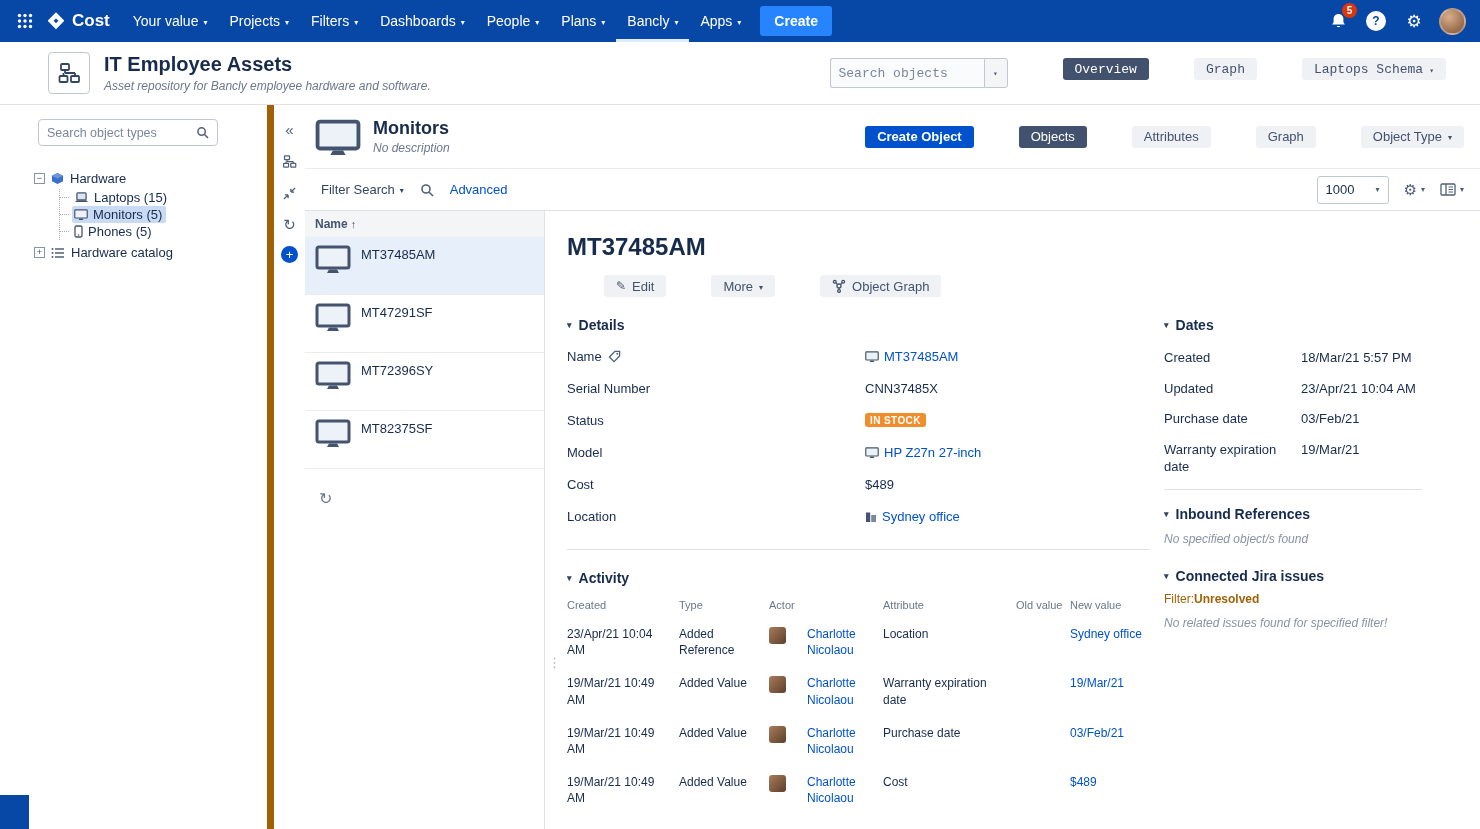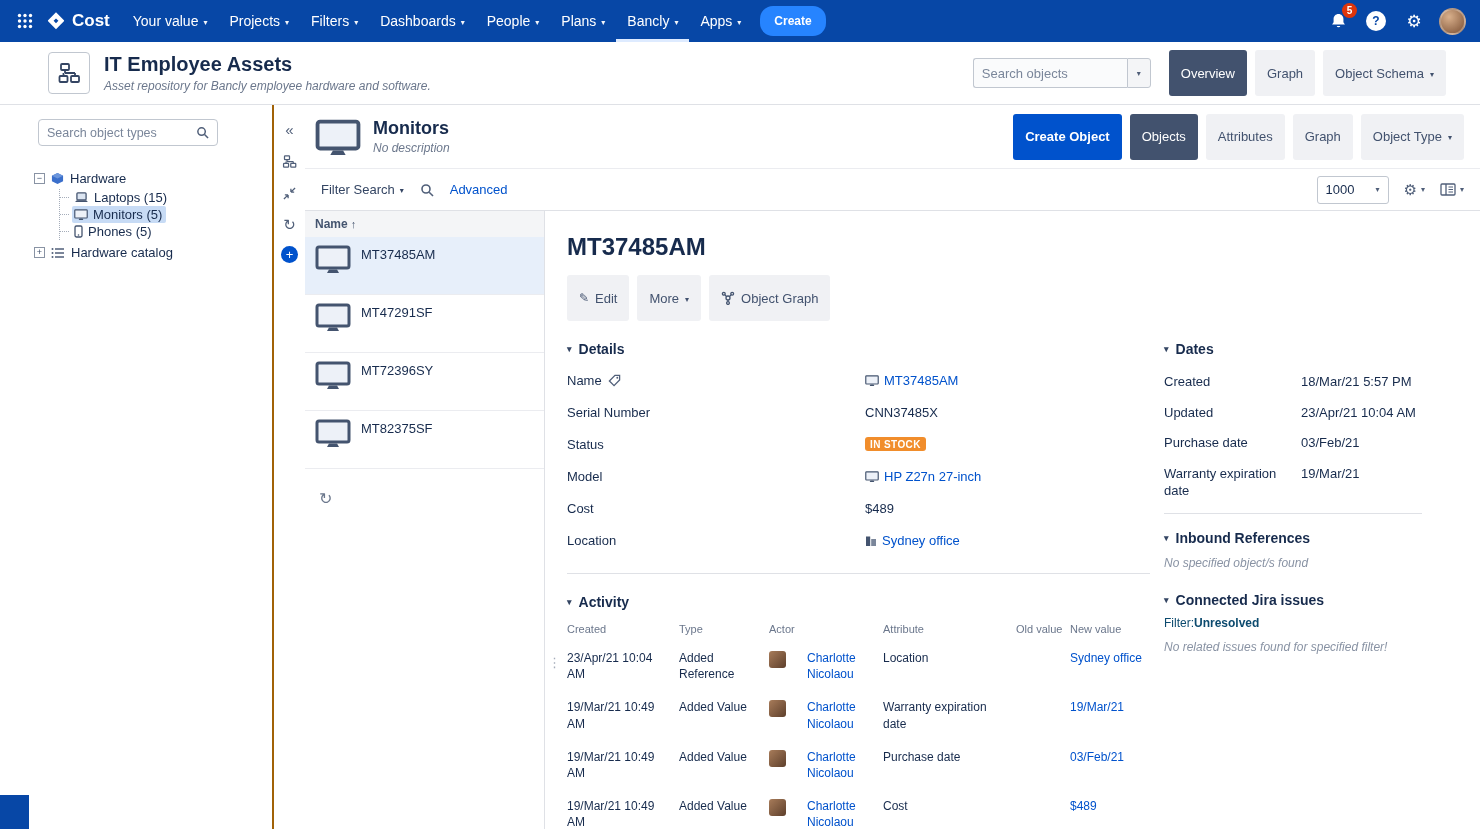--- a/index.html
+++ b/index.html
@@ -11,51 +11,51 @@
   .page { width:1480px; height:829px; display:flex; flex-direction:column; position:relative; background:#fff; }
 
   
   .topnav { height:42px; background:#0747A6; display:flex; align-items:center; padding:0 14px 0 10px; flex-shrink:0; }
   .appswitch { width:30px; height:30px; background:transparent; border:none; display:grid; place-items:center; }
   .brand { display:flex; align-items:center; gap:6px; color:#fff; font-weight:bold; font-size:17px; padding:0 12px 0 6px; cursor:pointer; }
   .nav-items { display:flex; height:42px; align-items:stretch; }
   .nav-item { background:none; border:none; color:#fff; font-size:14px; padding:0 11px; display:flex; align-items:center; gap:5px; }
   .nav-item .chev { font-size:8px; opacity:.95; margin-top:2px; }
   .nav-item.active { box-shadow: inset 0 -3px 0 0 #DEEBFF; }
-  .create-btn { margin-left:8px; background:#2684FF; color:#fff; border:none; border-radius:13px; height:30px; padding:0 14px; font-size:12px; font-weight:bold; }
+  .create-btn { margin-left:8px; background:#2684FF; color:#fff; border:none; border-radius:3px; height:30px; padding:0 14px; font-size:14px; font-weight:bold; }
   .nav-right { margin-left:auto; display:flex; align-items:center; gap:12px; }
   .nav-search { display:flex; align-items:center; gap:7px; border:1px solid rgba(255,255,255,.75); background:rgba(255,255,255,.12); border-radius:4px; height:29px; width:190px; padding:0 9px; }
   .nav-search input { background:transparent; border:none; outline:none; color:#fff; font-size:13px; width:100%; }
   .nav-search input::placeholder { color:rgba(255,255,255,.9); }
   .icon-btn { position:relative; width:26px; height:26px; display:grid; place-items:center; color:#fff; cursor:pointer; }
   .badge { position:absolute; top:-5px; right:-6px; background:#DE350B; color:#fff; font-size:10px; font-weight:bold; border-radius:8px; min-width:15px; height:15px; display:grid; place-items:center; padding:0 3px; }
   .help-circle { width:20px; height:20px; border-radius:50%; background:#fff; color:#0747A6; font-weight:bold; font-size:12px; display:grid; place-items:center; }
   .gear-glyph { font-size:17px; line-height:1; }
   .avatar { width:27px; height:27px; border-radius:50%; background:radial-gradient(circle at 35% 30%, #d9b08c, #7a4f33); border:2px solid rgba(255,255,255,.3); cursor:pointer; }
 
   
   .schema-header { height:63px; background:#fff; border-bottom:1px solid #DFE1E6; display:flex; align-items:center; padding:0 34px 0 48px; flex-shrink:0; }
   .schema-icon-box { width:42px; height:42px; border:1px solid #C1C7D0; border-radius:4px; display:grid; place-items:center; margin-right:14px; background:#fff; cursor:pointer; }
   .schema-title { font-size:20px; font-weight:bold; color:#172B4D; line-height:1.15; }
   .schema-subtitle { font-size:12px; font-style:italic; color:#6B778C; margin-top:3px; }
-  .schema-actions { margin-left:auto; display:flex; align-items:center; gap:8px; }
+  .schema-actions { margin-left:auto; display:flex; gap:8px;font-family:Liberation Mono, monospace; }
   .combo { display:flex; height:30px; width:178px; margin-right:10px; }
   .combo input { flex:1; min-width:0; border:1px solid #C1C7D0; border-right:none; border-radius:3px 0 0 3px; padding:0 8px; font-size:13px; color:#172B4D; background:#FAFBFC; outline:none; }
   .combo input::placeholder { color:#7A869A; }
   .combo-caret { width:24px; border:1px solid #C1C7D0; border-radius:0 3px 3px 0; background:#F4F5F7; display:grid; place-items:center; font-size:8px; color:#505F79; }
-  .btn { height:46px; border:none; border-radius:3px; padding:0 12px; font-size:13px; display:inline-flex; align-items:center; gap:6px; }
+  .btn { height:22px; border:none; border-radius:3px; padding:0 12px; font-size:13px; display:inline-flex; align-items:center; gap:6px;margin-left:37px; }
   .btn .chev { font-size:8px; margin-top:2px; }
   .btn-gray { background:#F0F1F4; color:#42526E; }
   .btn-dark { background:#42526E; color:#fff; }
   .btn-primary { background:#0052CC; color:#fff; font-weight:bold; }
 
   
   .workspace { flex:1; display:flex; min-height:0; }
 
-  .sidebar { width:274px; border-right:2px solid #a16207; padding-top:14px; flex-shrink:0; }
+  .sidebar { width:274px; border-right:7px solid #a16207; padding-top:14px; flex-shrink:0; }
   .sidebar-search { margin-left:38px; width:180px; height:27px; border:1px solid #C1C7D0; border-radius:4px; display:flex; align-items:center; padding:0 8px; gap:6px; background:#fff; }
   .sidebar-search input { border:none; outline:none; font-size:12.5px; flex:1; min-width:0; color:#172B4D; background:transparent; }
   .sidebar-search input::placeholder { color:#7A869A; }
   .tree { margin:22px 0 0 34px; font-size:13px; color:#172B4D; }
   .troot { display:flex; align-items:center; gap:6px; height:21px; cursor:pointer; }
   .texp { width:11px; height:11px; border:1px solid #8993A4; color:#42526E; font-size:9px; line-height:9px; text-align:center; background:#fff; flex-shrink:0; }
   .tchildren { margin-left:25px; border-left:1px dotted #A5ADBA; }
   .tchild { position:relative; display:flex; align-items:center; height:17px; padding-left:12px; cursor:pointer; }
   .tchild::before { content:""; position:absolute; left:0; top:8px; width:9px; border-top:1px dotted #A5ADBA; }
   .titem { display:flex; align-items:center; gap:5px; padding:1px 4px 1px 2px; border-radius:2px; }
@@ -124,21 +124,21 @@
   .mini-avatar { width:17px; height:17px; border-radius:3px; background:linear-gradient(135deg,#a87c5a,#5d3f2b); flex-shrink:0; margin-top:1px; }
   .act-link { color:#0052CC; cursor:pointer; text-decoration:none; }
 
   .rp-rows { margin-top:16px; }
   .rp-row { display:flex; margin-bottom:13px; }
   .rp-lbl { width:137px; flex-shrink:0; font-size:13px; color:#172B4D; line-height:1.35; }
   .rp-val { font-size:13px; color:#172B4D; line-height:1.35; flex:1; min-width:0; }
   .rp-divider { border-top:1px solid #DFE1E6; margin:2px 0 16px; }
   .rp-section { margin-top:0; }
   .empty-text { font-size:12px; font-style:italic; color:#8993A4; margin-top:10px; }
-  .filter-line { font-size:12px; color:#0c4a6e; margin-top:8px; }
+  .filter-line { font-size:12px; color:#a16207; margin-top:8px; }
   .filter-line b { font-weight:bold; }
   .mt22 { margin-top:22px; }
 
   .corner-widget { position:absolute; left:0; bottom:0; width:29px; height:34px; background:#0747A6; }
 </style>
 </head>
 <body>
 
 <div class="page">
 
@@ -231,21 +231,21 @@
     <div class="schema-actions">
       <div class="combo">
         <input placeholder="Search objects" style="">
         <button class="combo-caret">
             <span>▾</span>
           </button>
       </div>
       <button class="btn btn-dark">Overview</button>
       <button class="btn btn-gray">Graph</button>
       <button class="btn btn-gray">
-        <span>Object Schema</span>
+        <span>Laptops Schema</span>
         <span class="chev">▾</span>
       </button>
     </div>
   </div>
 
   <div class="workspace">
 
     <aside class="sidebar">
       <div class="sidebar-search">
         <input placeholder="Search object types" style="">

